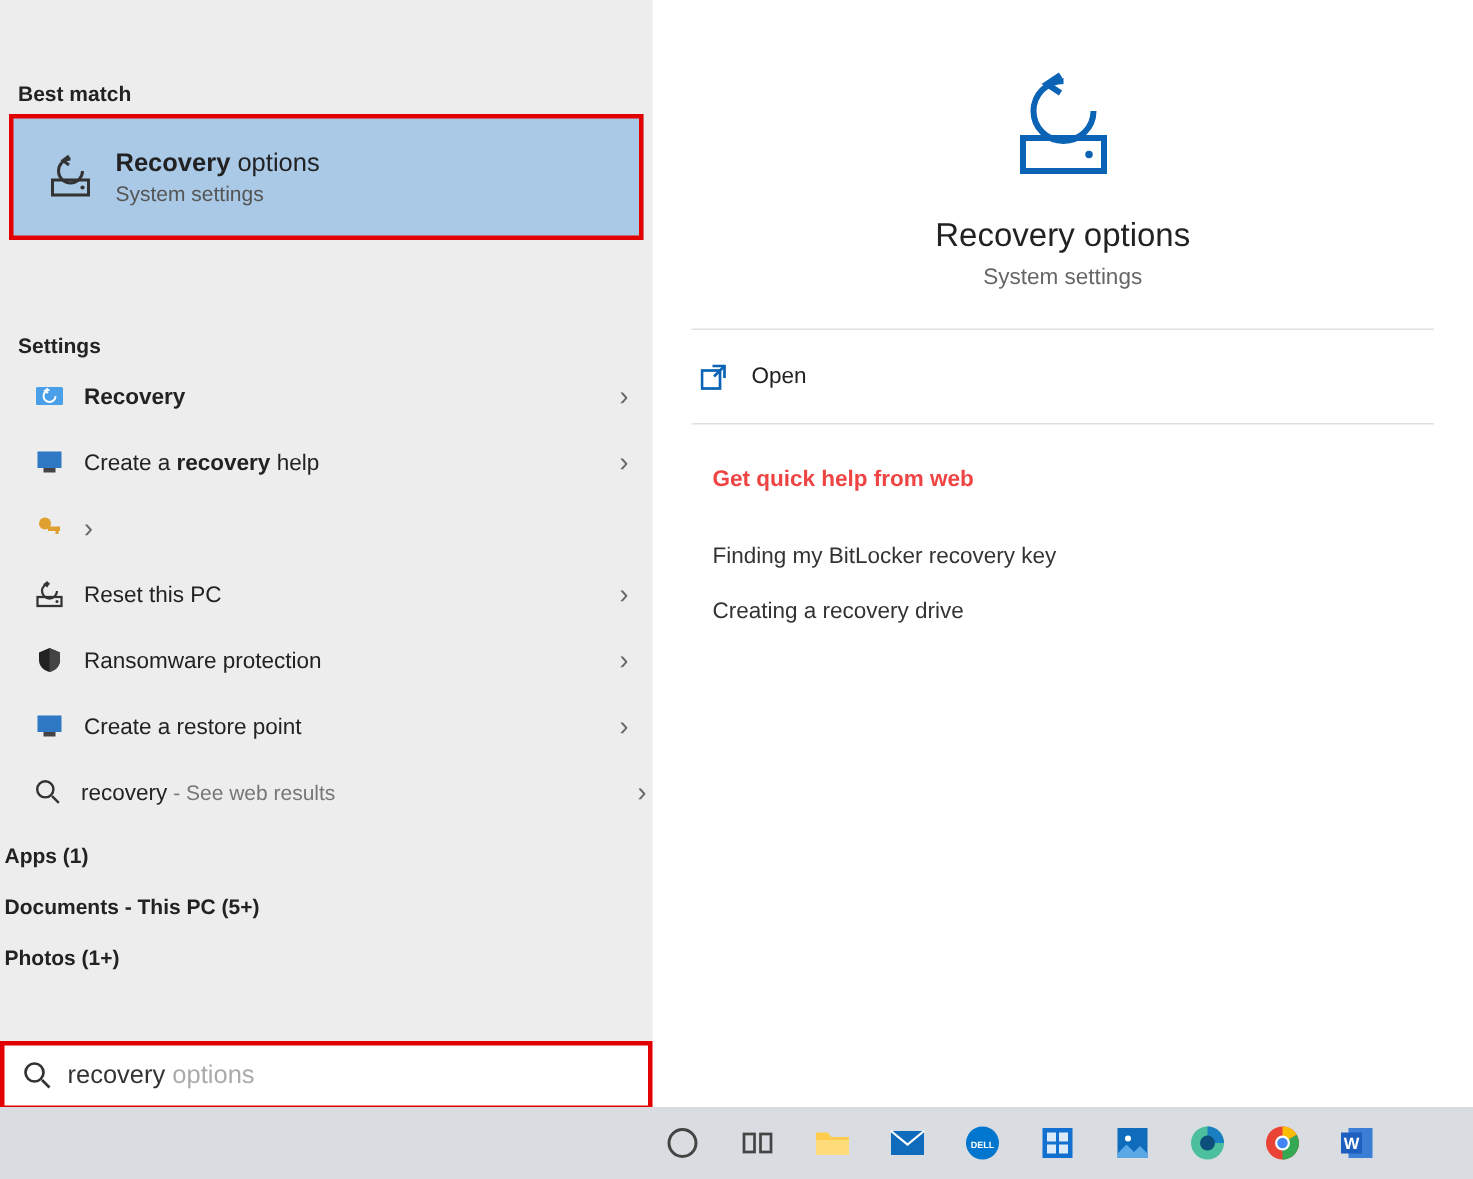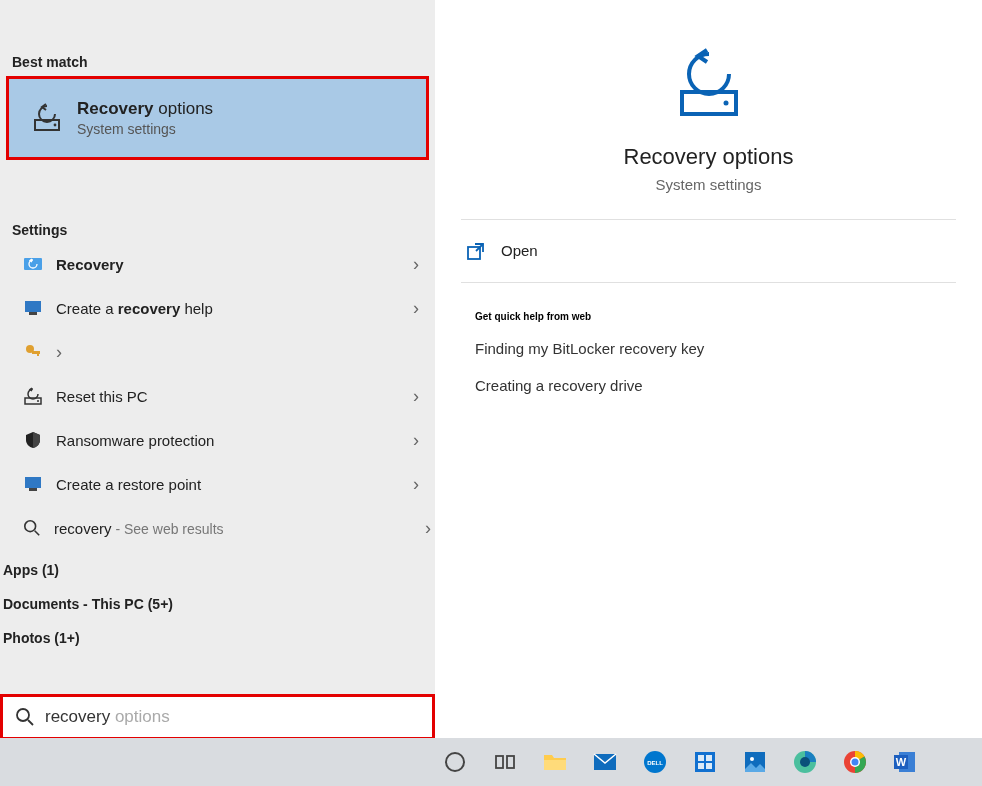--- a/index.html
+++ b/index.html
@@ -38,21 +38,21 @@
 .preview-hero .title { font-size: 22px; color: #222; }
 .preview-hero .subtitle { font-size: 15px; color: #666; margin-top: 6px; }
 
 .divider { border-top: 1px solid #e0e0e0; margin: 0 26px; }
 
 .action-row { display: flex; align-items: flex-start; padding: 22px 32px; }
 .action-row .icon { margin-right: 16px; color: #0a63b5; }
 .action-row .label { font-size: 15px; color: #222; }
 
 .help-section { padding: 0 40px; }
-.help-section .help-title { font-size: 10px; font-weight: 600; color: #000000; margin-top: 28px; margin-bottom: 18px; }
+.help-section .help-title { font-size: 15px; font-weight: 600; color: #ef4444; margin-top: 28px; margin-bottom: 34px; }
 .help-link { font-size: 15px; color: #333; margin-bottom: 20px; cursor: pointer; }
 
 
 .search-bar { position: absolute; bottom: 46px; left: 0; width: 435px; height: 46px; background: #fff; border: 3px solid #e30000; display: flex; align-items: center; padding: 0 12px; }
 .search-bar .icon { margin-right: 10px; }
 .search-bar .text { font-size: 17px; color: #333; }
 .search-bar .text .ghost { color: #aaa; }
 
 .taskbar { position: absolute; bottom: 0; left: 0; right: 0; height: 48px; background: #d9dce0; display: flex; align-items: center; padding-left: 435px; gap: 10px; }
 .taskbar-icon { width: 40px; height: 40px; display: flex; align-items: center; justify-content: center; cursor: pointer; }

